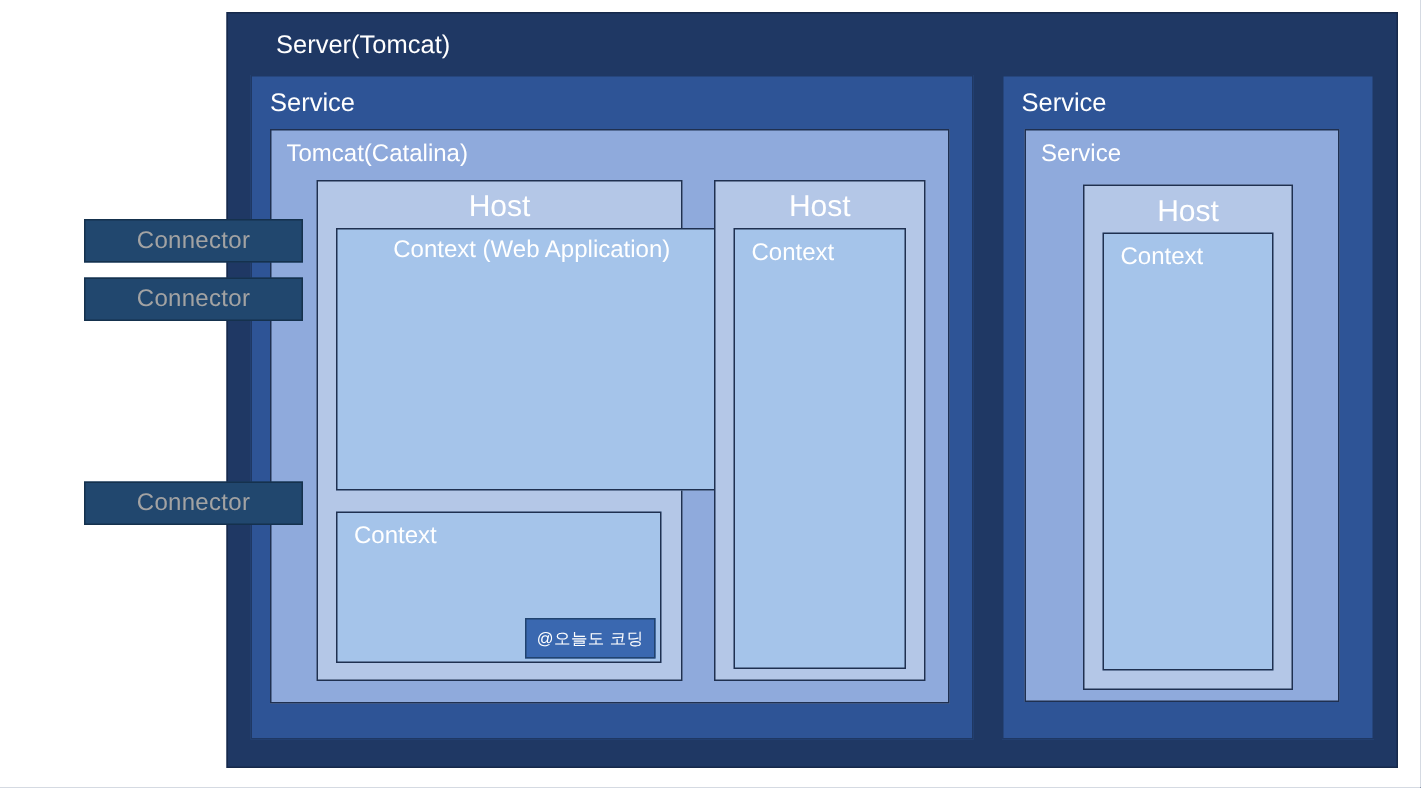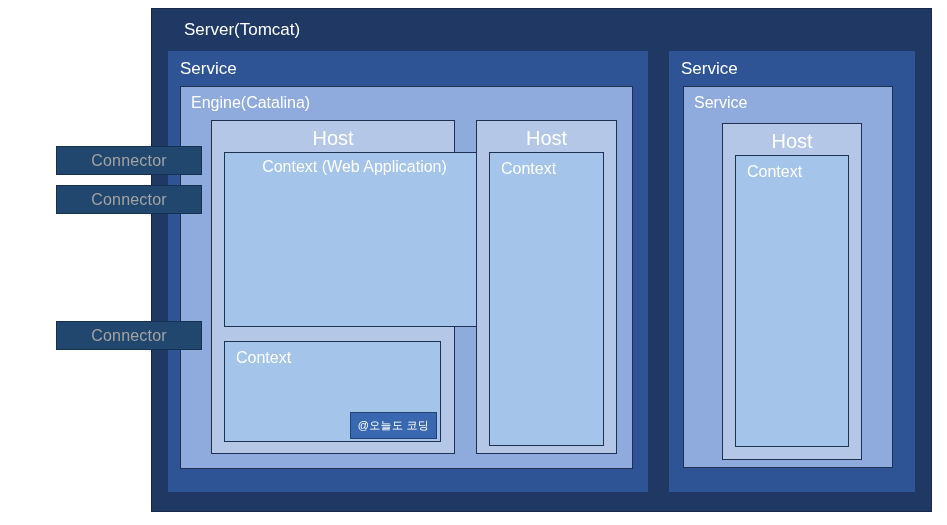--- a/index.html
+++ b/index.html
@@ -136,21 +136,21 @@
 
   <div class="box server" style="left:151px; top:8px; width:781px; height:504px;">
     <span class="box-label">Server(Tomcat)</span>
   </div>
 
   <div class="box service" style="left:167px; top:50px; width:482px; height:443px;">
     <span class="box-label">Service</span>
   </div>
 
   <div class="box engine" style="left:180px; top:86px; width:453px; height:383px;">
-    <span class="box-label">Engine(Catalina)</span>
+    <span class="box-label">Tomcat(Catalina)</span>
   </div>
 
   <div class="box host" style="left:211px; top:120px; width:244px; height:334px;">
     <span class="box-label">Host</span>
   </div>
 
   <div class="box context" style="left:224px; top:152px; width:261px; height:175px;">
     <span class="box-label center">Context
 (Web Application)</span>
   </div>

